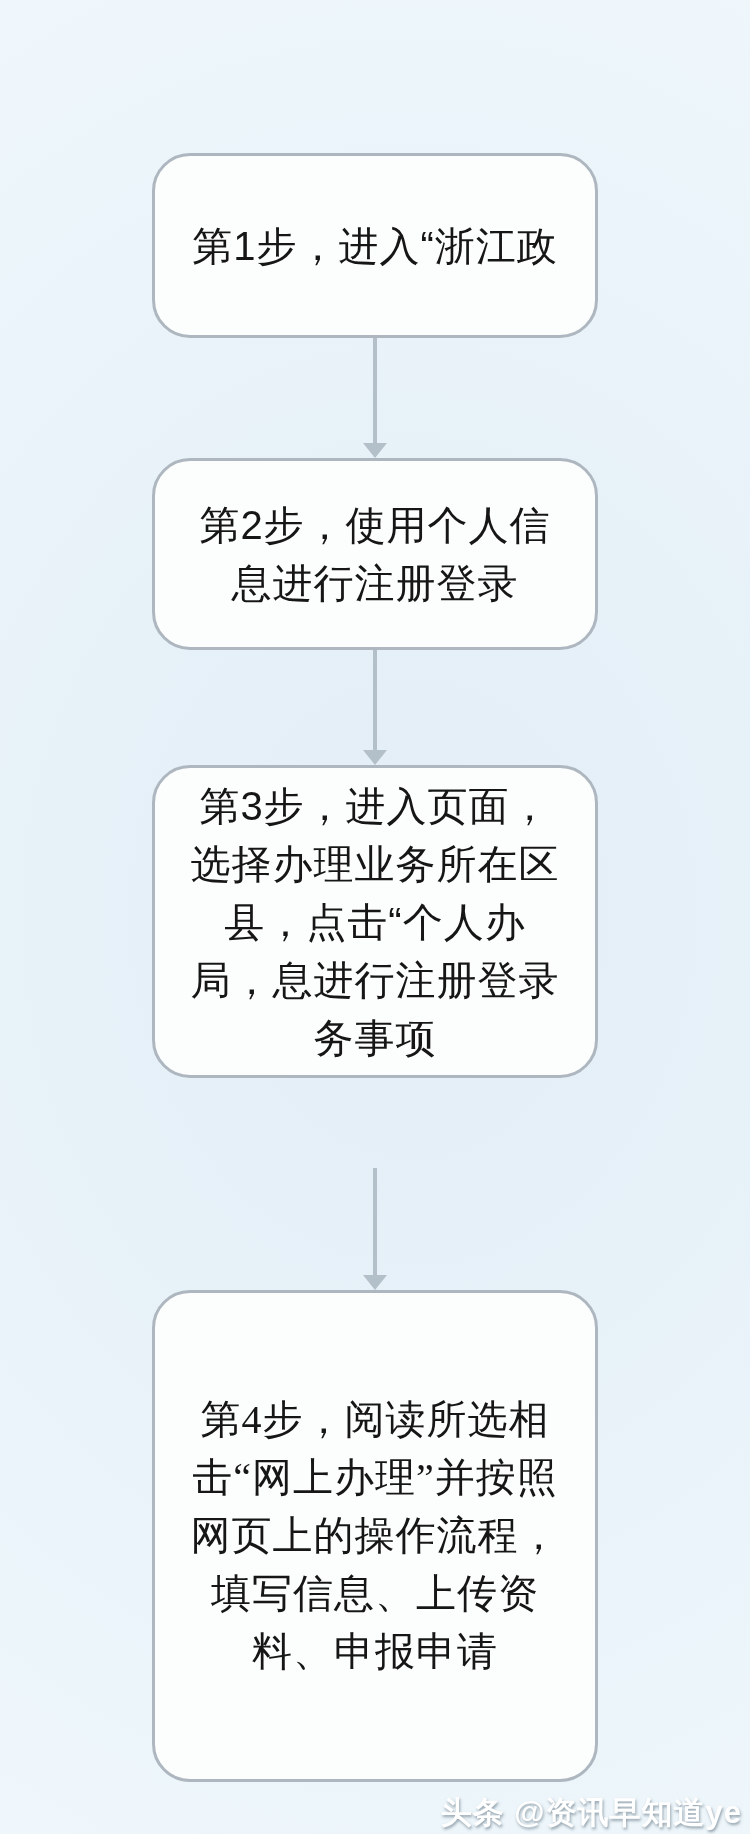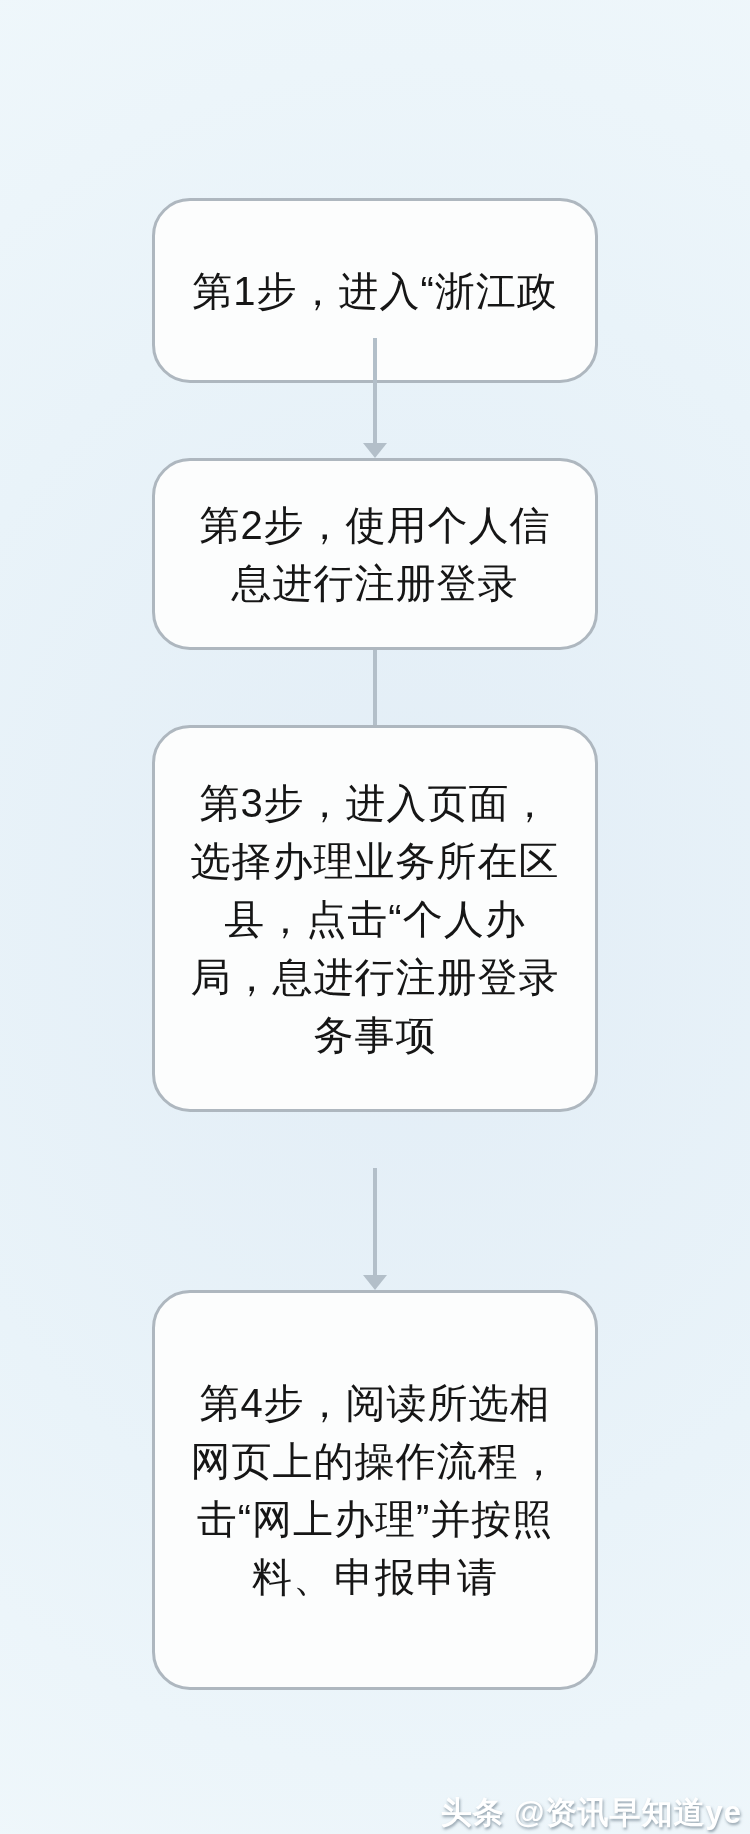--- a/index.html
+++ b/index.html
@@ -30,24 +30,24 @@
     text-align: center;
     color: #161616;
     font-size: 40px;
     font-weight: 500;
     line-height: 58px;
     letter-spacing: 1px;
   }
   .flow-box .text-line {
     white-space: nowrap;
   }
-  .box-1 { top: 153px; height: 185px; margin-top: 45px; }
+  .box-1 { top: 153px; height: 185px; }
   .box-2 { top: 458px; height: 192px; }
-  .box-3 { top: 725px; height: 387px; }
-  .box-4 { top: 1290px; height: 400px; }
+  .box-3 { top: 765px; height: 313px; }
+  .box-4 { top: 1290px; height: 492px; font-family: Liberation Serif, serif; }
 
   .connector {
     position: absolute;
     left: 375px;
     transform: translateX(-50%);
     display: flex;
     flex-direction: column;
     align-items: center;
   }
   .connector .shaft {
@@ -110,20 +110,21 @@
     <div class="text-line">务事项</div>
   </div>
 
   <div class="connector conn-3">
     <div class="shaft"></div>
     <div class="head"></div>
   </div>
 
   <div class="flow-box box-4">
     <div class="text-line">第4步，阅读所选相</div>
+    <div class="text-line">击“网上办理”并按照</div>
     <div class="text-line">网页上的操作流程，</div>
-    <div class="text-line">击“网上办理”并按照</div>
+    <div class="text-line">填写信息、上传资</div>
     <div class="text-line">料、申报申请</div>
   </div>
 
   <div class="watermark">头条 @资讯早知道ye</div>
 
 </div>
 
 </body></html>

